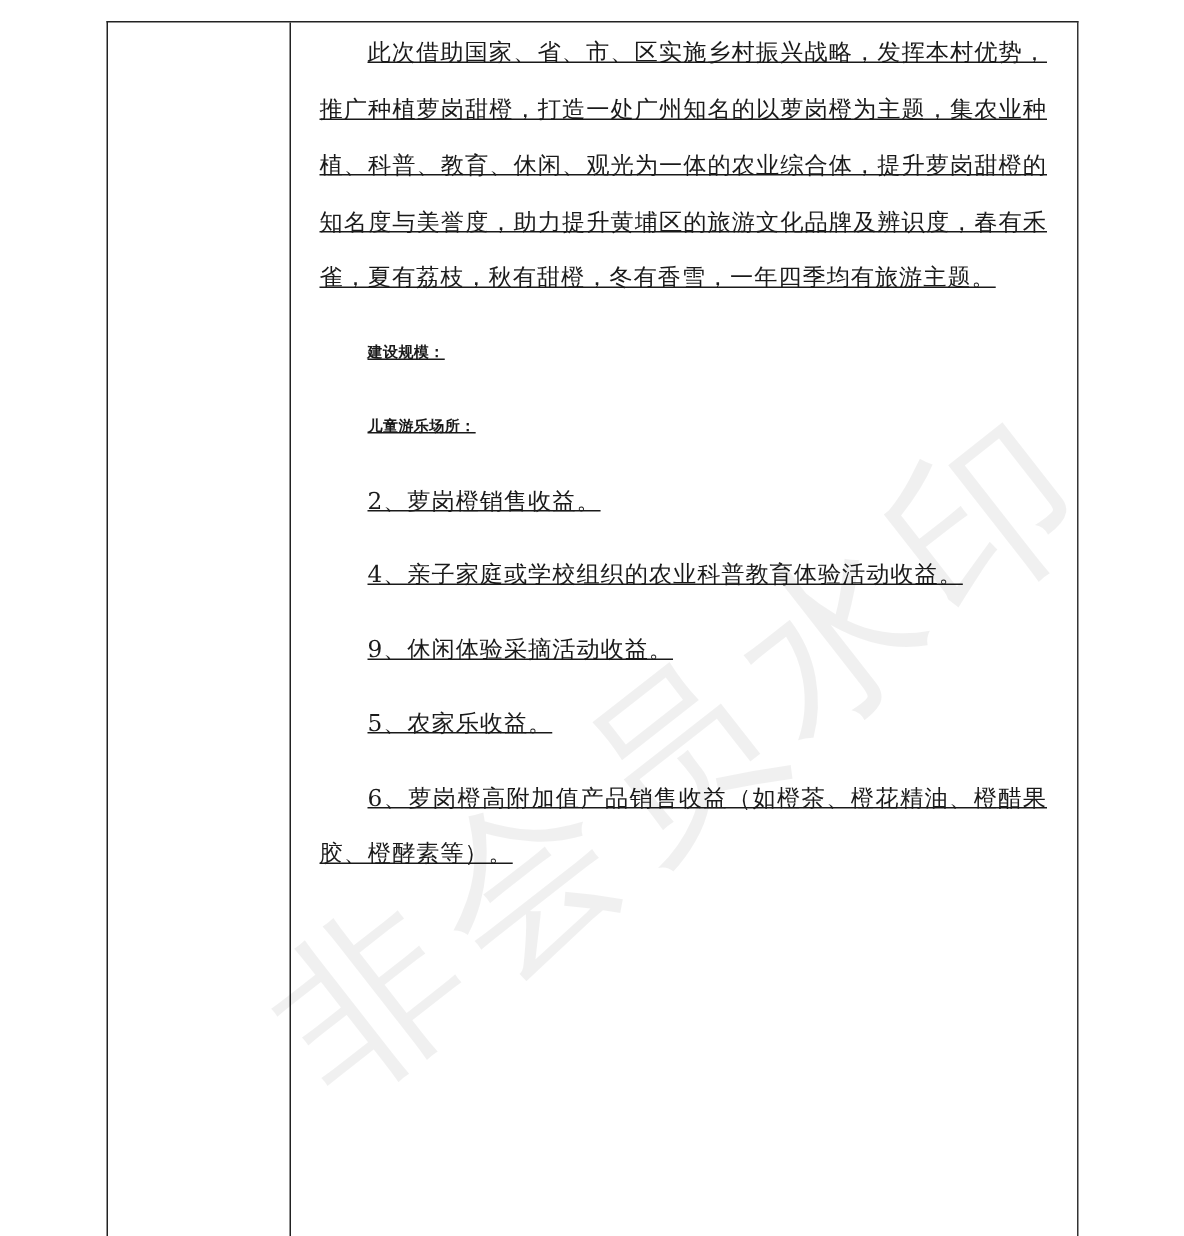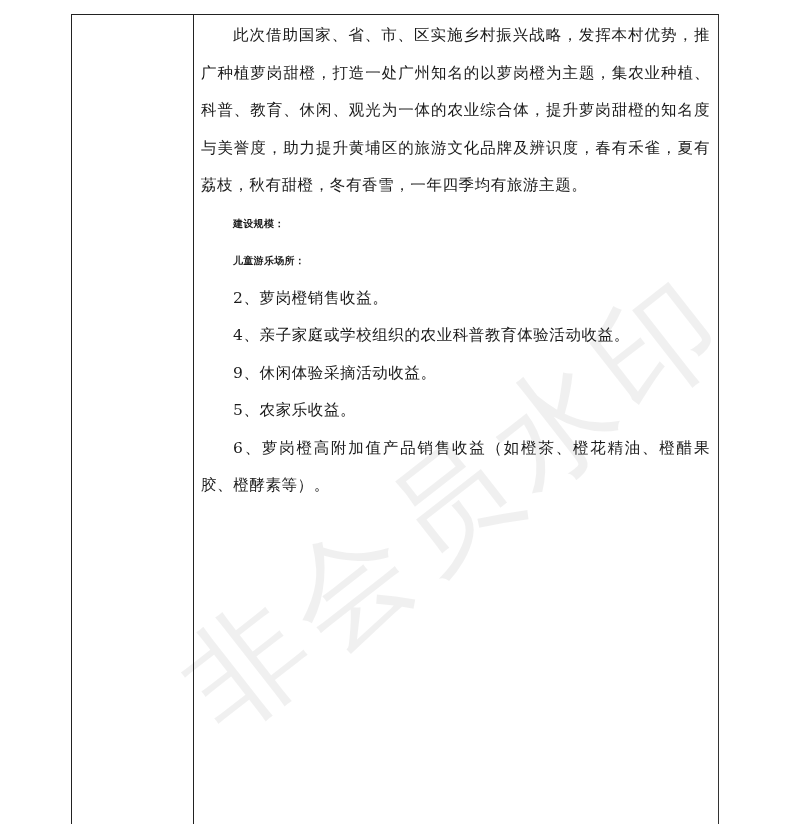--- a/index.html
+++ b/index.html
@@ -4,22 +4,22 @@
 <style>
   html, body { margin: 0; padding: 0; background: #ffffff; }
   body { width: 789px; height: 824px; position: relative; overflow: hidden;
          font-family: "DejaVu Serif", "Liberation Serif", serif; color: #1a1a1a; }
   .table { position: absolute; left: 71px; top: 14px; width: 648px; height: 830px;
            border-top: 1.5px solid #222; border-left: 1.5px solid #222; border-right: 1.5px solid #333; box-sizing: border-box; }
   .col-left { position: absolute; left: 0; top: 0; width: 122px; height: 100%;
               border-right: 1.5px solid #222; box-sizing: border-box; }
   .col-right { position: absolute; left: 122px; top: 0; right: 0; height: 100%;
                padding: 0 8px 0 7px; box-sizing: border-box; }
-  .para { font-size: 15.5px; line-height: 37.5px; margin: 0; text-align: justify;
-          text-align-last: left; letter-spacing: 0.6px; }
+  .para { font-size: 15.5px; line-height: 37.5px; margin: 12px; text-align: justify;
+          text-align-last: left; letter-spacing: 0.6px; text-decoration: underline; }
   .para.first { margin-top: 2px; }
   .indent { text-indent: 32px; }
   .heading { font-weight: bold; font-family: "DejaVu Sans", "Liberation Sans", sans-serif;
              font-size: 10px; letter-spacing: 0.3px; }
   .watermark { position: absolute; left: 160px; top: 330px; font-family: "DejaVu Sans", "Liberation Sans", sans-serif;
                font-size: 120px; color: rgba(0,0,0,0.06); transform: rotate(-38deg);
                transform-origin: left top; white-space: nowrap; pointer-events: none; letter-spacing: 10px;
                top: 640px; left: 150px; }
 </style>
 </head>

